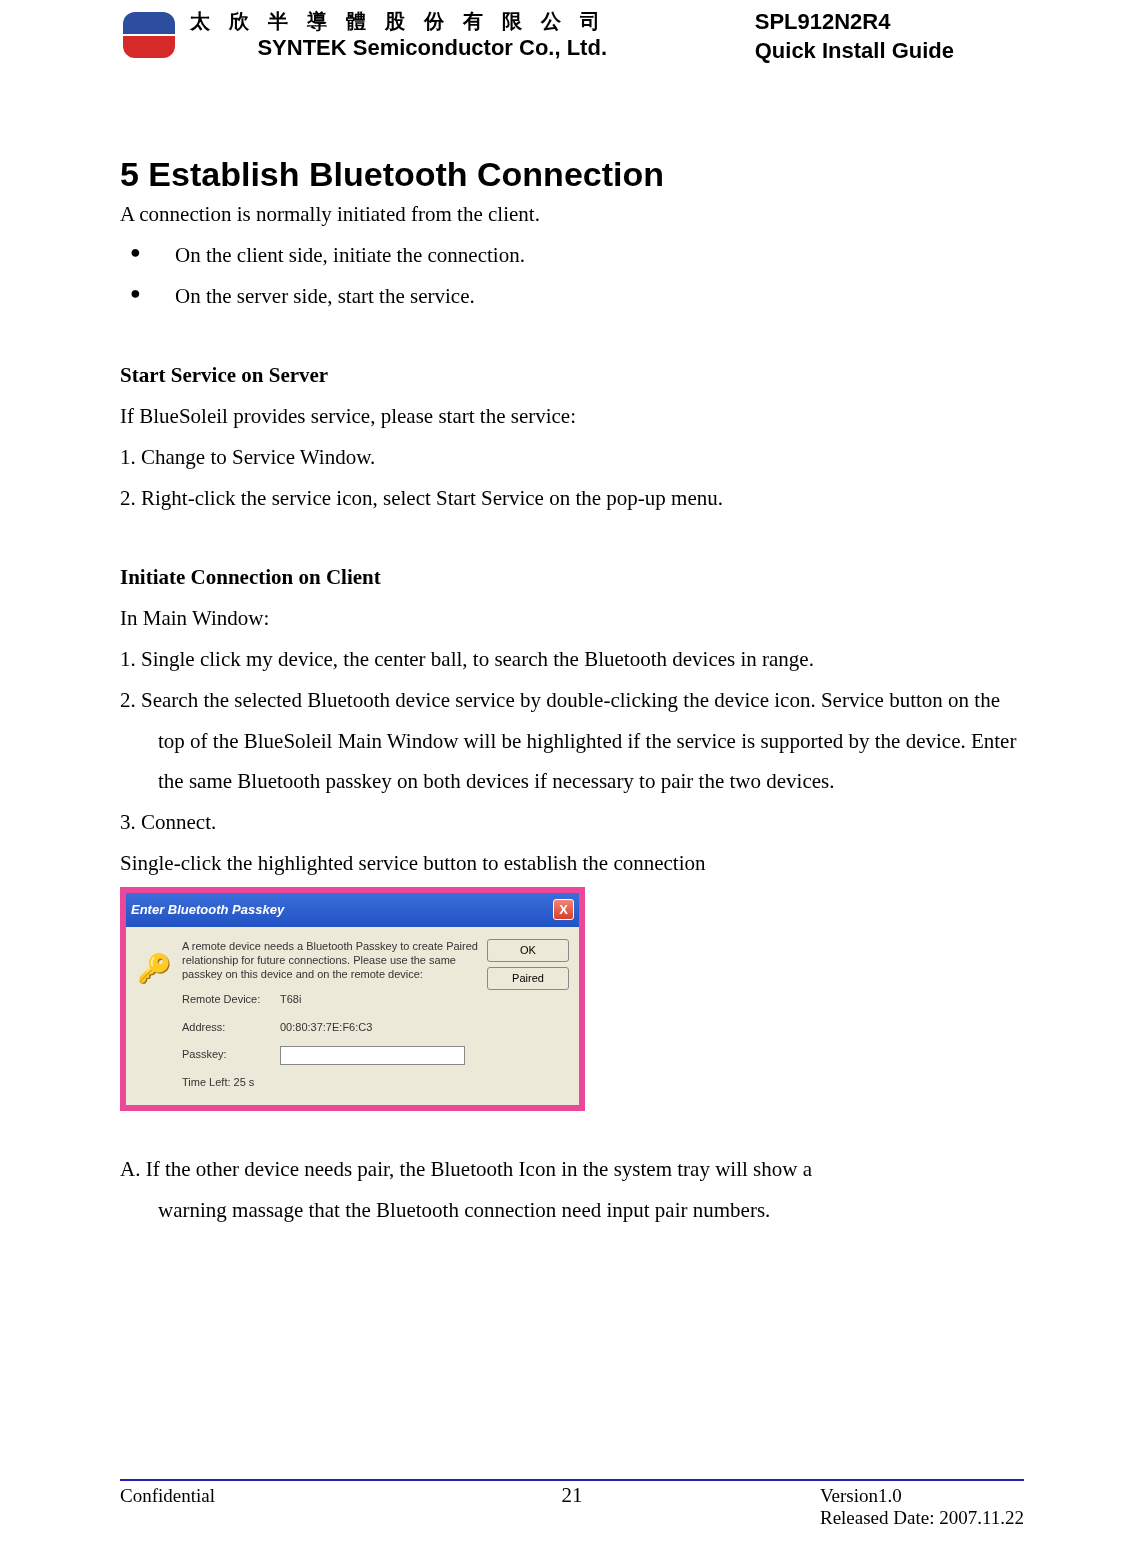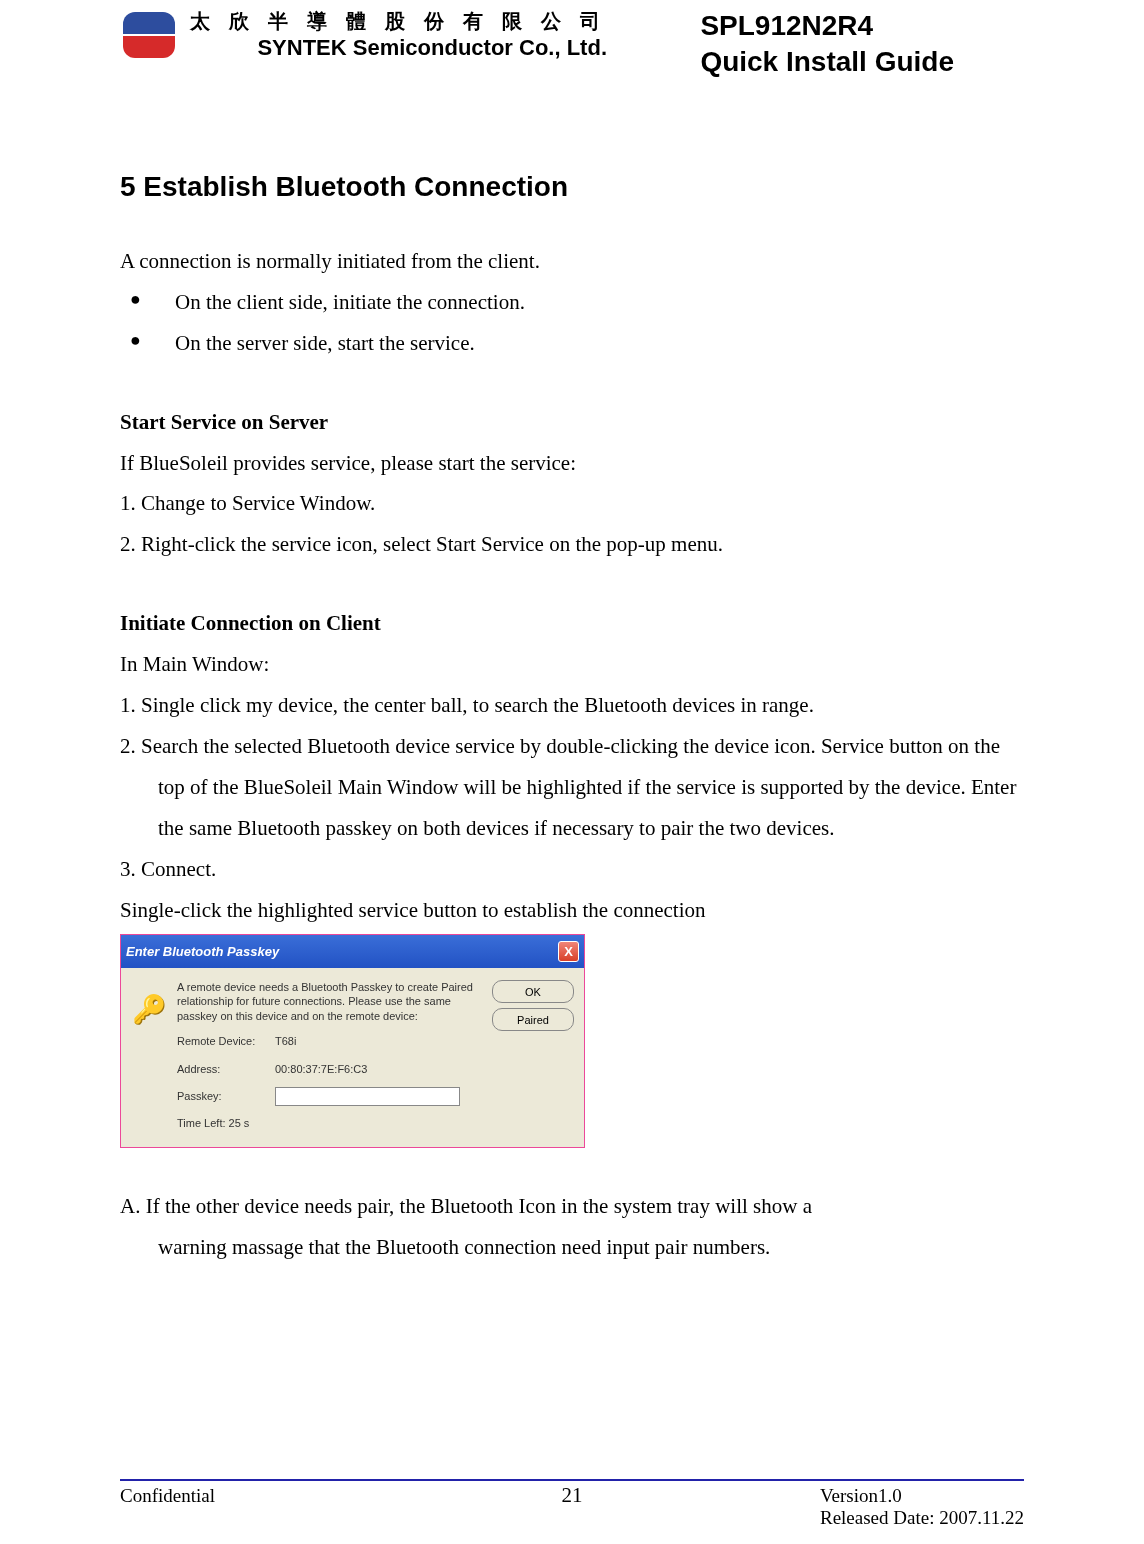--- a/index.html
+++ b/index.html
@@ -64,31 +64,30 @@
       letter-spacing: 7px;
     }
     .company-en {
       font-family: Arial, sans-serif;
       font-size: 22px;
       font-weight: bold;
       text-align: right;
     }
     .header-right {
       font-family: Arial, sans-serif;
-      font-size: 28px;
+      font-size: 22px;
       font-weight: bold;
       line-height: 1.3;
       margin-top: -2px;
       margin-right: 70px;
     }
     .section-title {
       font-family: Arial, sans-serif;
-      font-size: 28px;
-      font-weight: bold;
-      margin-bottom: 38px;
+      font-size: 34px;
+      font-weight: bold;
     }
     .body-text {
       font-size: 21px;
       line-height: 1.95;
     }
     .bullet-list {
       list-style: none;
       padding-left: 30px;
     }
     .bullet-list li {
@@ -108,21 +107,21 @@
     .numbered-list {
       list-style: none;
       padding-left: 0;
     }
     .numbered-list li {
       padding-left: 38px;
       text-indent: -38px;
     }
     .dialog-box {
       width: 465px;
-      border: 1px solid #ec4899;
+      border: 6px solid #ec4899;
       margin-top: 3px;
       font-family: Tahoma, Arial, sans-serif;
       background: #ece9d8;
     }
     .dialog-titlebar {
       background: linear-gradient(to bottom, #3a6ed8, #2252c4);
       color: white;
       font-size: 13px;
       font-weight: bold;
       padding: 4px 5px;
@@ -197,21 +196,21 @@
       width: 82px;
       display: flex;
       flex-direction: column;
       gap: 5px;
     }
     .win-btn {
       height: 23px;
       font-size: 11px;
       background: #ece9d8;
       border: 1px solid #888;
-      border-radius: 10px;
+      border-radius: 3px;
       font-family: Tahoma, sans-serif;
     }
     .after-dialog {
       margin-top: 38px;
     }
     .after-dialog-indent {
       padding-left: 38px;
     }
     .footer {
       position: absolute;

